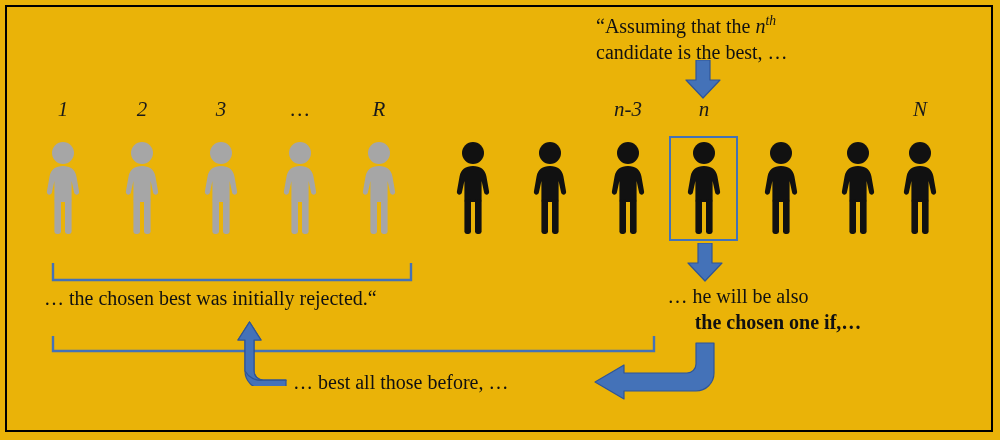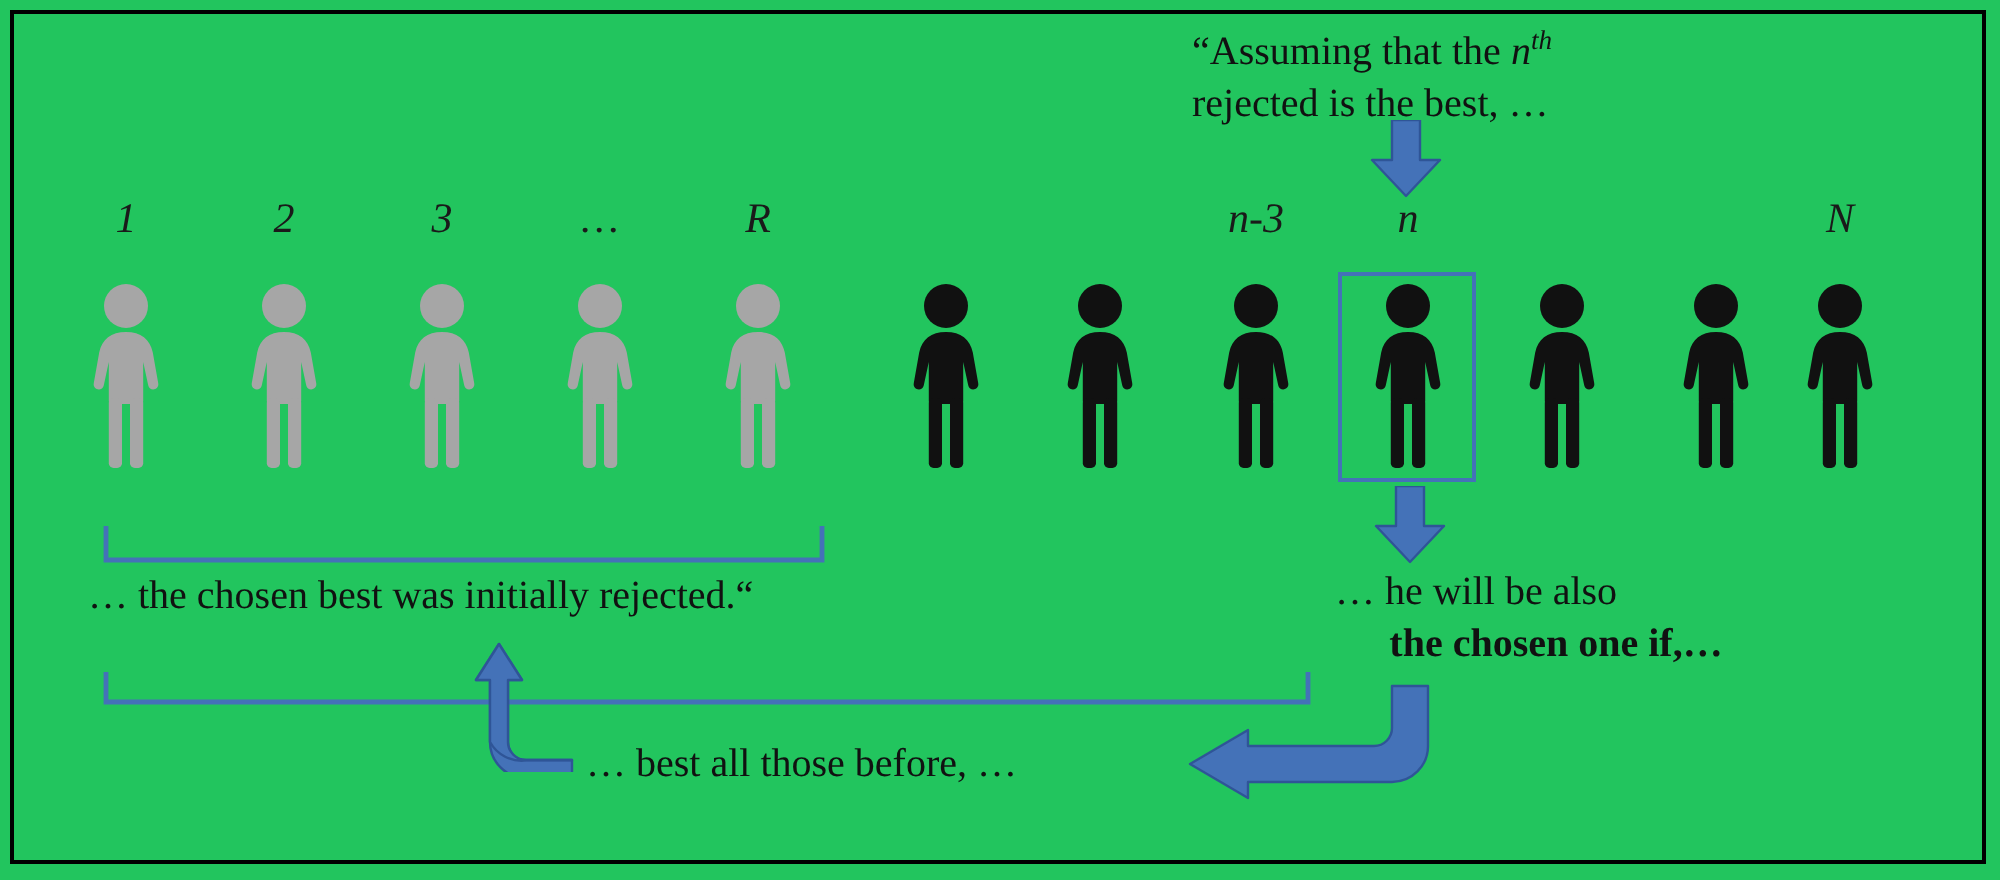--- a/index.html
+++ b/index.html
@@ -4,21 +4,21 @@
 <style>
   html, body {
     margin: 0;
     padding: 0;
     background: #ffffff;
   }
   #canvas {
     position: relative;
     width: 1000px;
     height: 440px;
-    background: #22c55e;
+    background: #eab308;
     overflow: hidden;
     font-family: "Liberation Serif", "DejaVu Serif", serif;
   }
   #frame-border {
     position: absolute;
     left: 5px;
     top: 5px;
     width: 988px;
     height: 427px;
     border: 2px solid #000000;
@@ -77,21 +77,21 @@
   .blue-arrow svg { display: block; }
 </style>
 </head>
 <body>
 
 <div id="canvas">
 
   <div id="frame-border"></div>
 
   <div class="caption" style="left:596px; top:14px;"><span>“Assuming that the </span><span class="mathvar">n</span><sup>th</sup></div>
-  <div class="caption" style="left:596px; top:40px;">rejected is the best, …</div>
+  <div class="caption" style="left:596px; top:40px;">candidate is the best, …</div>
 
   <div class="blue-arrow" style="left:682px; top:60px;">
     <svg width="42" height="40" viewBox="0 0 42 40">
       <polygon points="14,0 28,0 28,20 38,20 21,38 4,20 14,20" fill="#4472B8" stroke="#2F5597" stroke-width="1.2" stroke-linejoin="round"></polygon>
     </svg>
   </div>
 
   <div class="fig-label" style="left:63px;  top:97px;">1</div>
   <div class="fig-label" style="left:142px; top:97px;">2</div>
   <div class="fig-label" style="left:221px; top:97px;">3</div>

